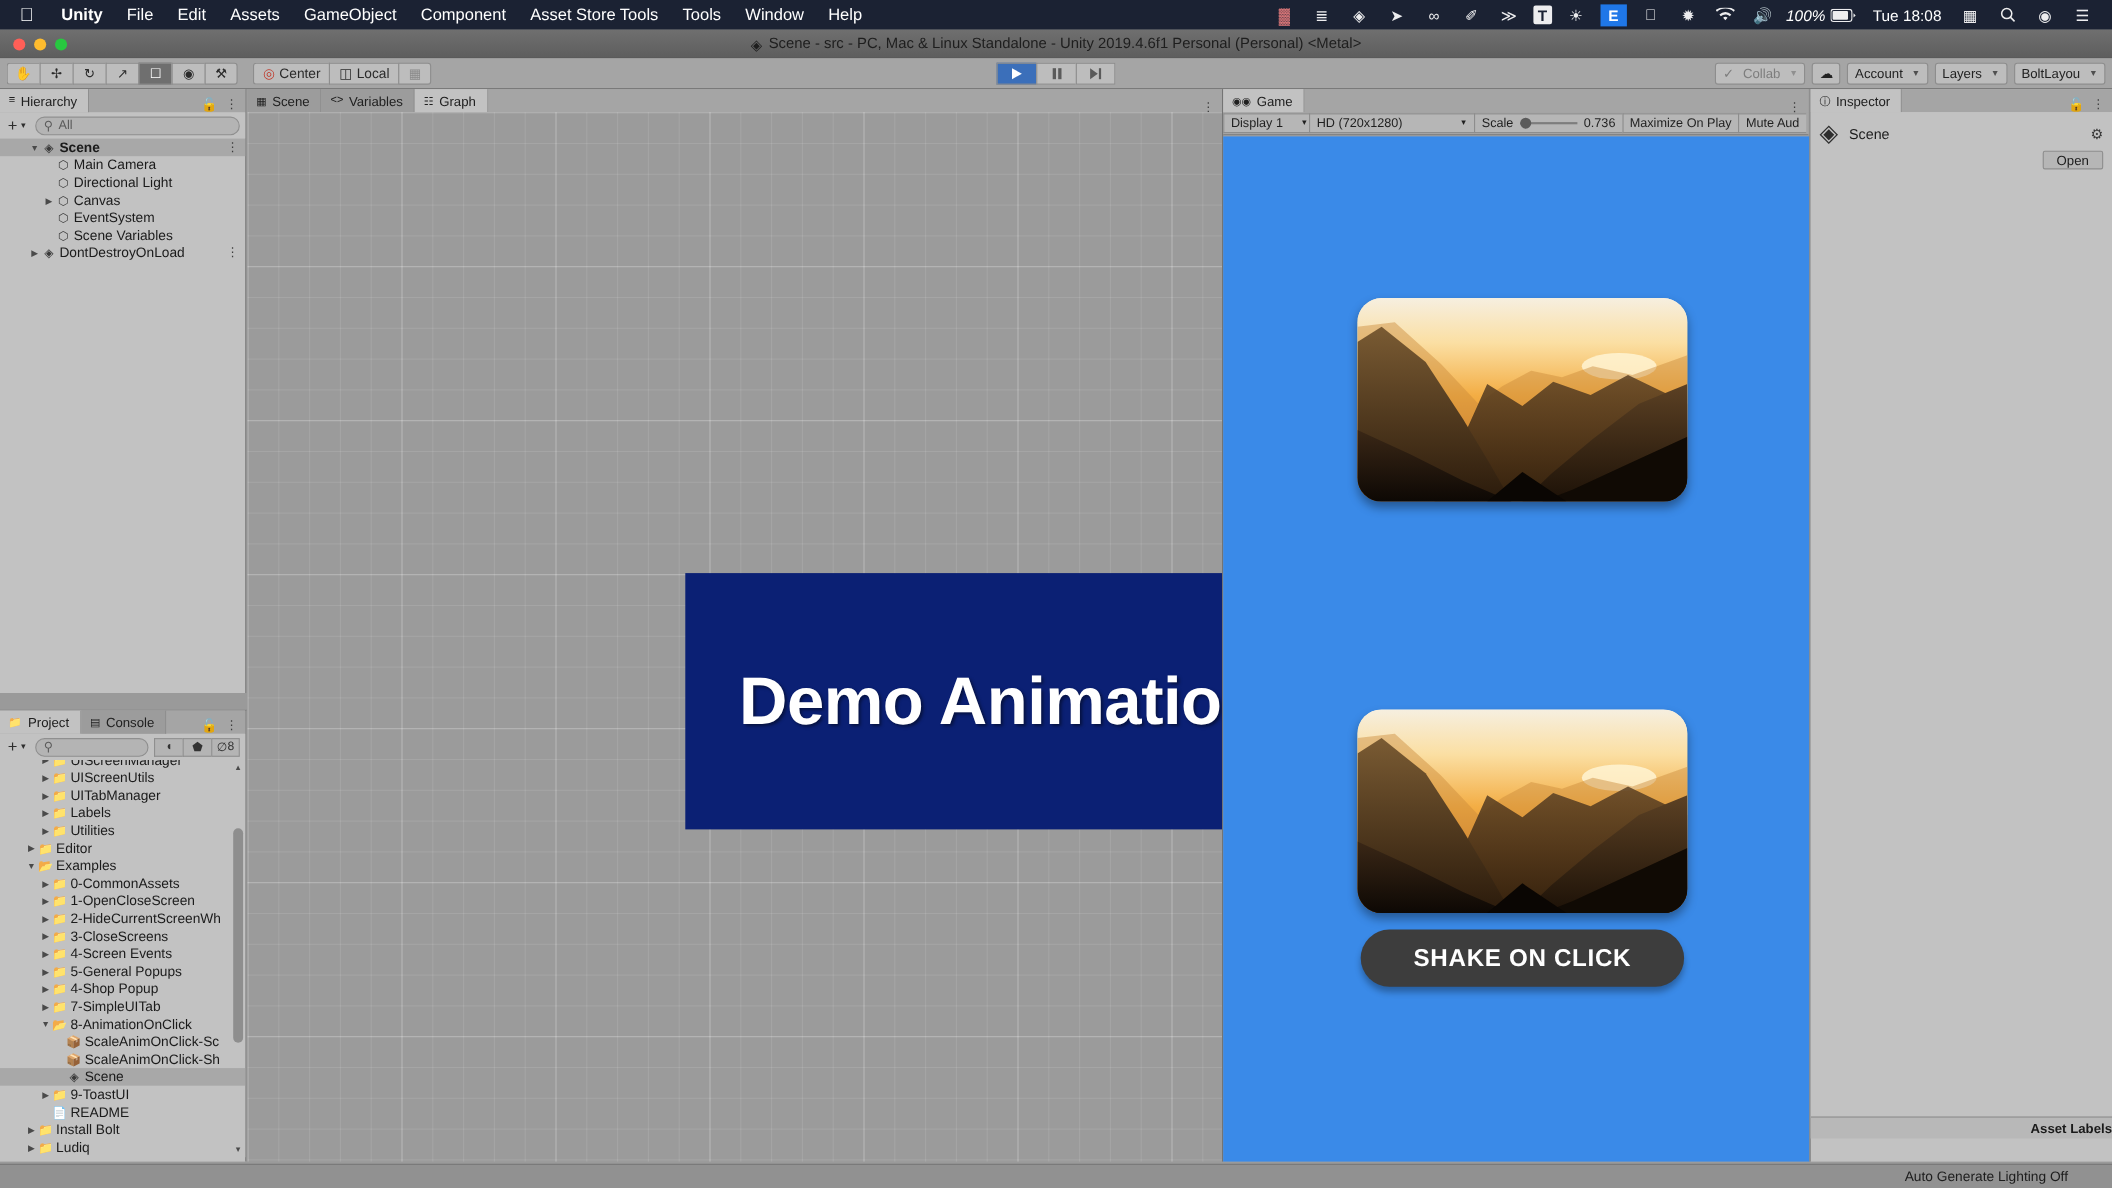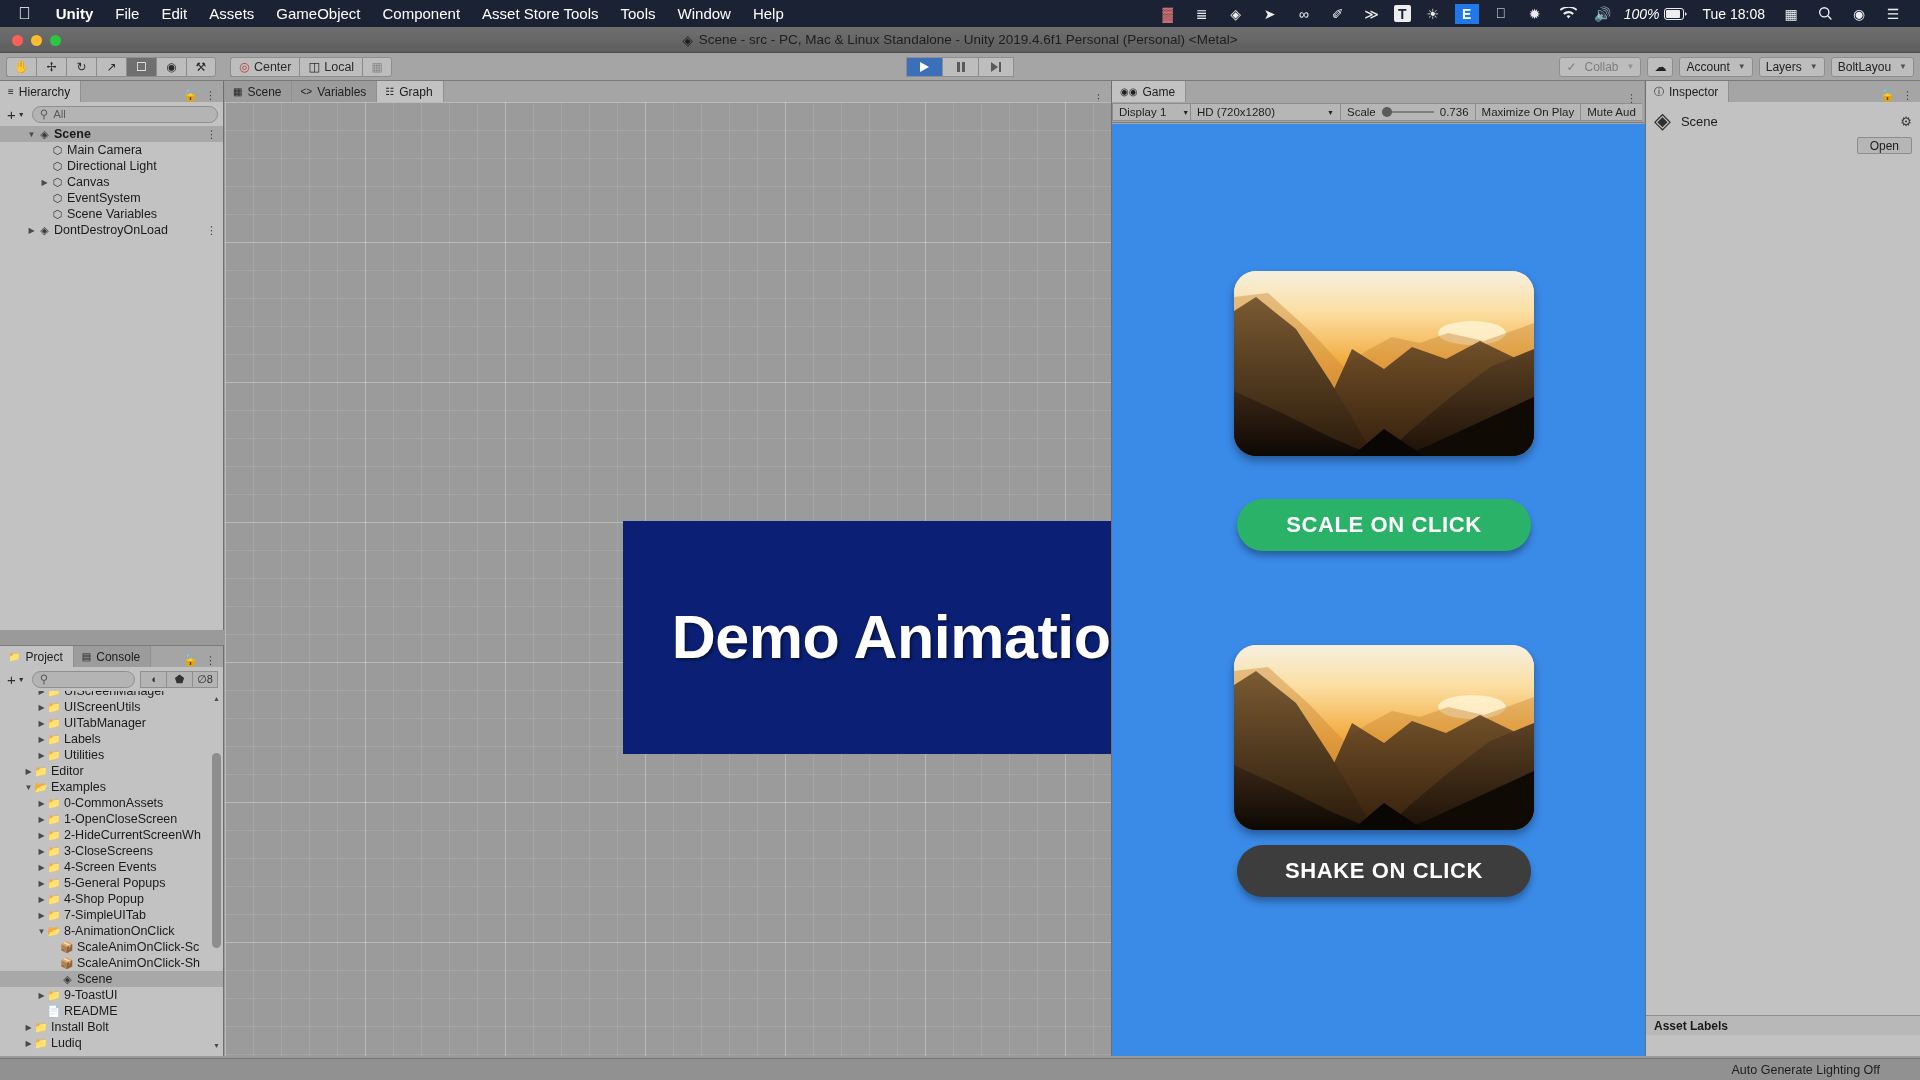--- a/index.html
+++ b/index.html
@@ -171,21 +171,21 @@
   #insp { left: 1645px; top: 81px; width: 275px; height: 975px; background: #c2c2c2; border-left: 1px solid #6f6f6f; }
   .inspbody { position: absolute; left:0; top:21px; right:0; bottom: 40px; background: #c2c2c2; }
   .insphead { display: flex; align-items: center; padding: 6px 8px 0 8px; gap: 10px; }
   .insphead .nm { font-size: 13px; color: #1c1c1c; }
   .insphead .gear { margin-left: auto; font-size: 13px; color: #3a3a3a; }
   .openrow { display: flex; justify-content: flex-end; padding: 3px 8px 0 0; }
   .openbtn { height: 17px; background: #b6b6b6; border: 1px solid #8d8d8d; border-radius: 2px; padding: 0 12px; font-size: 12px; color: #1c1c1c; display:flex; align-items:center; }
   .assetlabels {
     position: absolute; left: 0; right: 0; bottom: 21px; height: 20px;
     background: #b8b8b8; border-top: 1px solid #8e8e8e;
-    display: flex; align-items: center; padding-left: 8px; font-size: 12px; color: #1a1a1a; font-weight: bold;
+    display: flex; align-items: center; padding-left: 8px; font-size: 12px; color: #1a1a1a; font-weight: bold; justify-content: flex-end;
   }
 
   
   #status {
     position: absolute; left: 0; bottom: 0; width: 1920px; height: 22px;
     background: #919191; border-top: 1px solid #787878;
     display: flex; align-items: center; justify-content: flex-end;
     padding-right: 40px; font-size: 12.5px; color: #1d1d1d;
   }
 </style>
@@ -640,23 +640,20 @@
         <path d="M0 185V26 L34 22 L76 60 L110 96 L132 80 L158 66 L186 72 L214 62 L250 70 L300 52 V185Z" fill="#c98a3a" opacity=".45"></path>
         <path d="M70 185 L118 78 L150 98 L178 76 L212 88 L246 70 L300 96 V185Z" fill="url(#r2)" opacity=".85"></path>
         <path d="M0 185 V40 L22 26 L62 58 L96 110 L120 150 L140 185Z" fill="url(#r1)"></path>
         <path d="M300 185 V78 L256 96 L214 128 L176 160 L150 185Z" fill="url(#r2)"></path>
         <path d="M0 185 V120 L48 142 L96 166 L140 185Z" fill="url(#r3)"></path>
         <path d="M300 185 V126 L248 150 L196 174 L168 185Z" fill="#100a04"></path>
         <path d="M118 185 L150 158 L190 185Z" fill="#0a0603"></path>
       </svg>
     </div>
 
-    <div class="gbtn-ui gbtn-green" style="top:375px;">
-      <span>SCALE ON CLICK</span>
-    </div>
 
     <div class="card" style="top:521px;">
       <svg class="mtn" viewBox="0 0 300 185" preserveAspectRatio="none">
         <rect width="300" height="185" fill="url(#sky1)"></rect>
         <ellipse cx="238" cy="62" rx="34" ry="12" fill="#fff6d8" opacity=".8"></ellipse>
         <path d="M0 185V26 L34 22 L76 60 L110 96 L132 80 L158 66 L186 72 L214 62 L250 70 L300 52 V185Z" fill="#c98a3a" opacity=".45"></path>
         <path d="M70 185 L118 78 L150 98 L178 76 L212 88 L246 70 L300 96 V185Z" fill="url(#r2)" opacity=".85"></path>
         <path d="M0 185 V40 L22 26 L62 58 L96 110 L120 150 L140 185Z" fill="url(#r1)"></path>
         <path d="M300 185 V78 L256 96 L214 128 L176 160 L150 185Z" fill="url(#r2)"></path>
         <path d="M0 185 V120 L48 142 L96 166 L140 185Z" fill="url(#r3)"></path>

